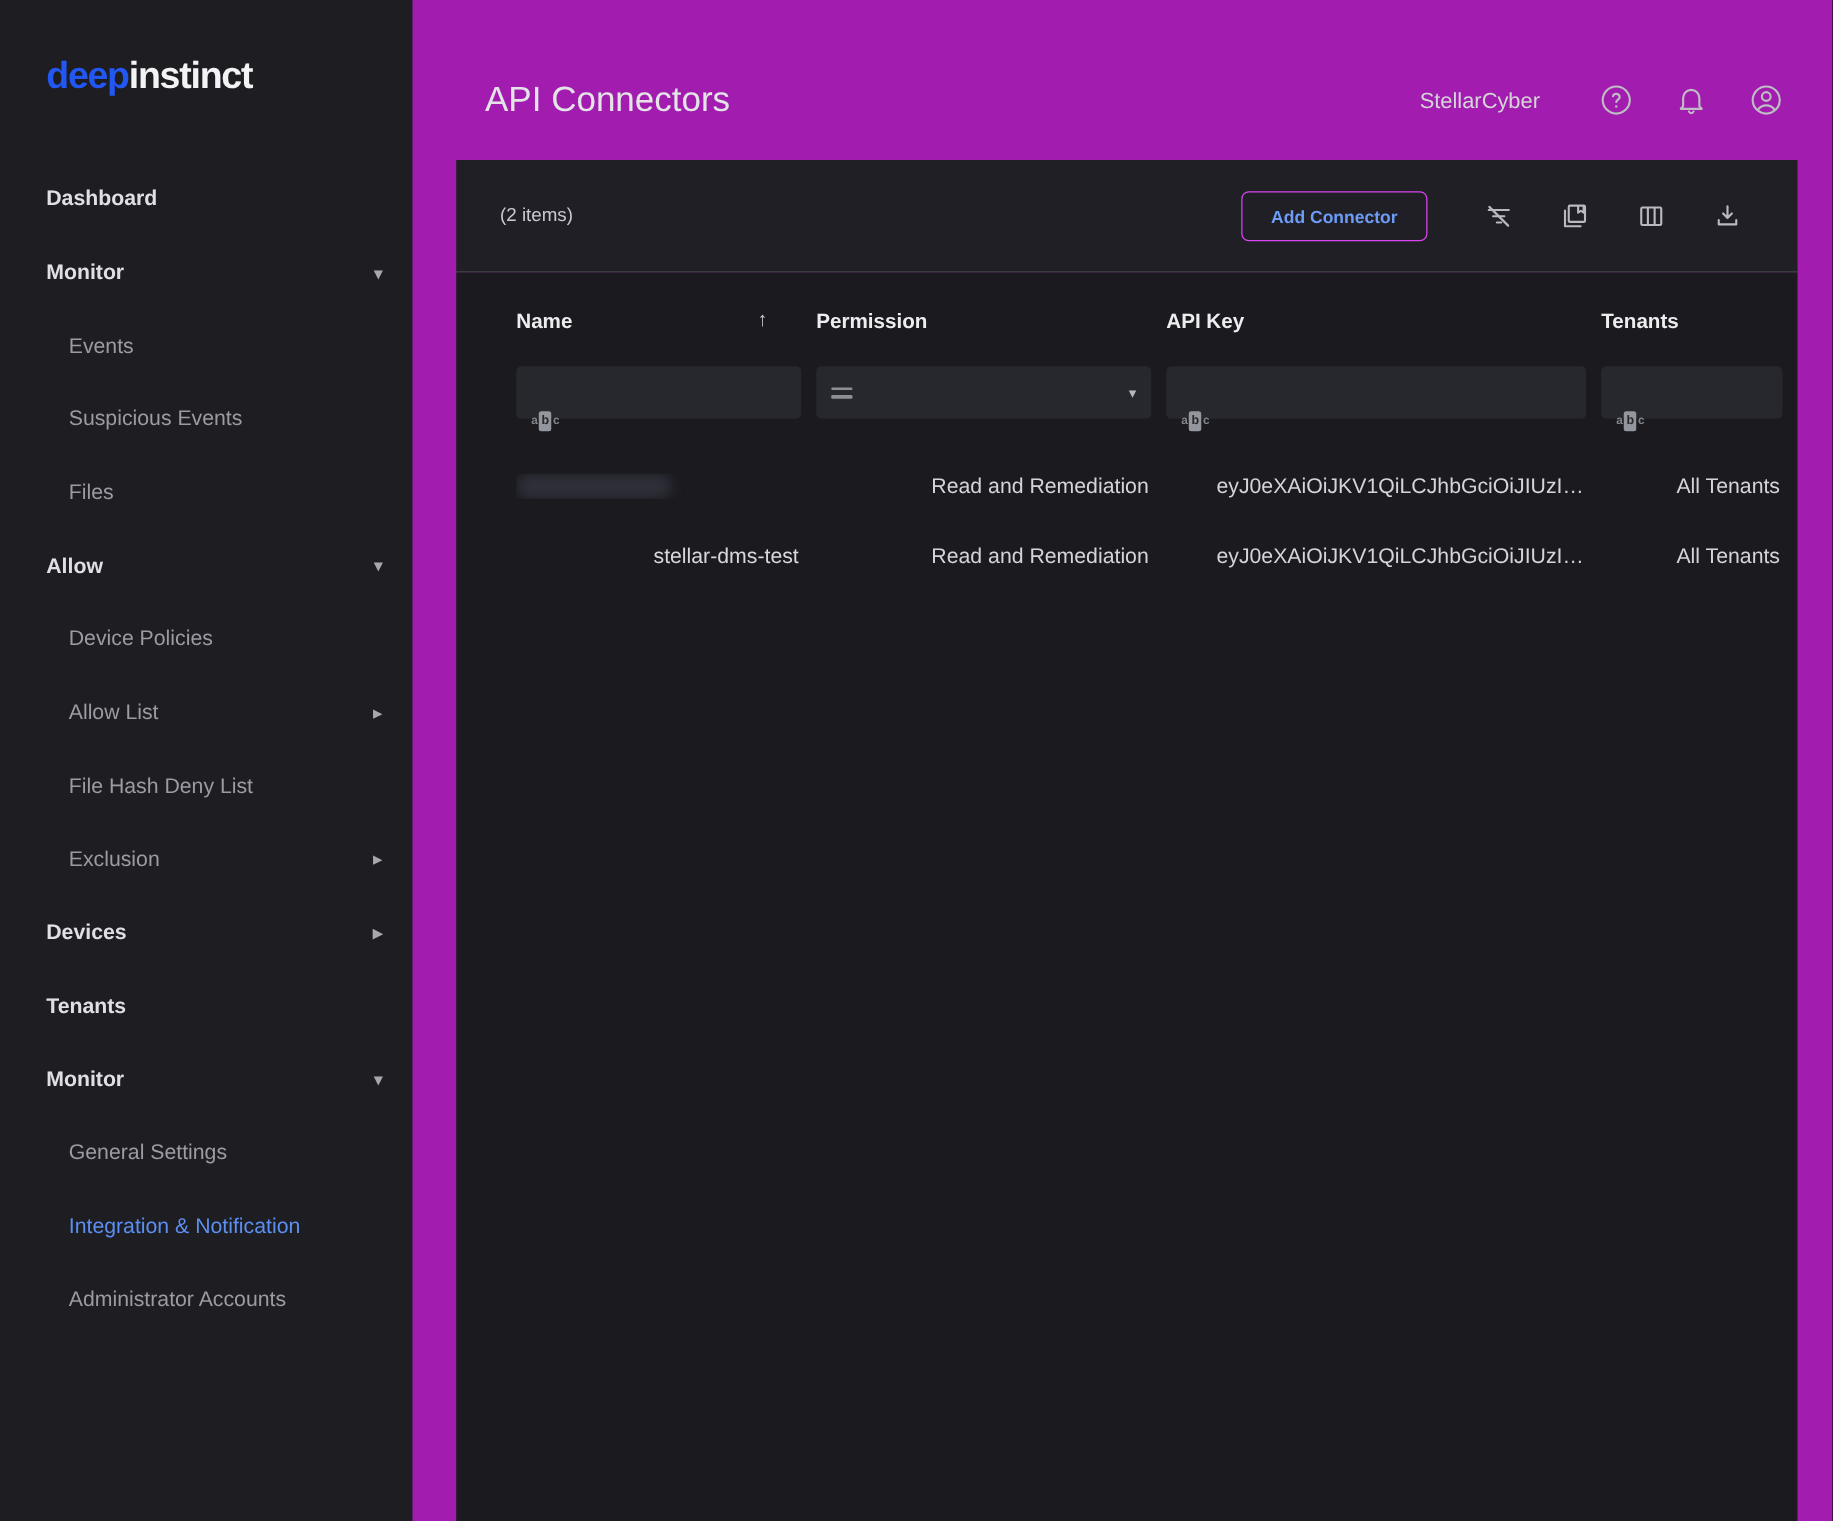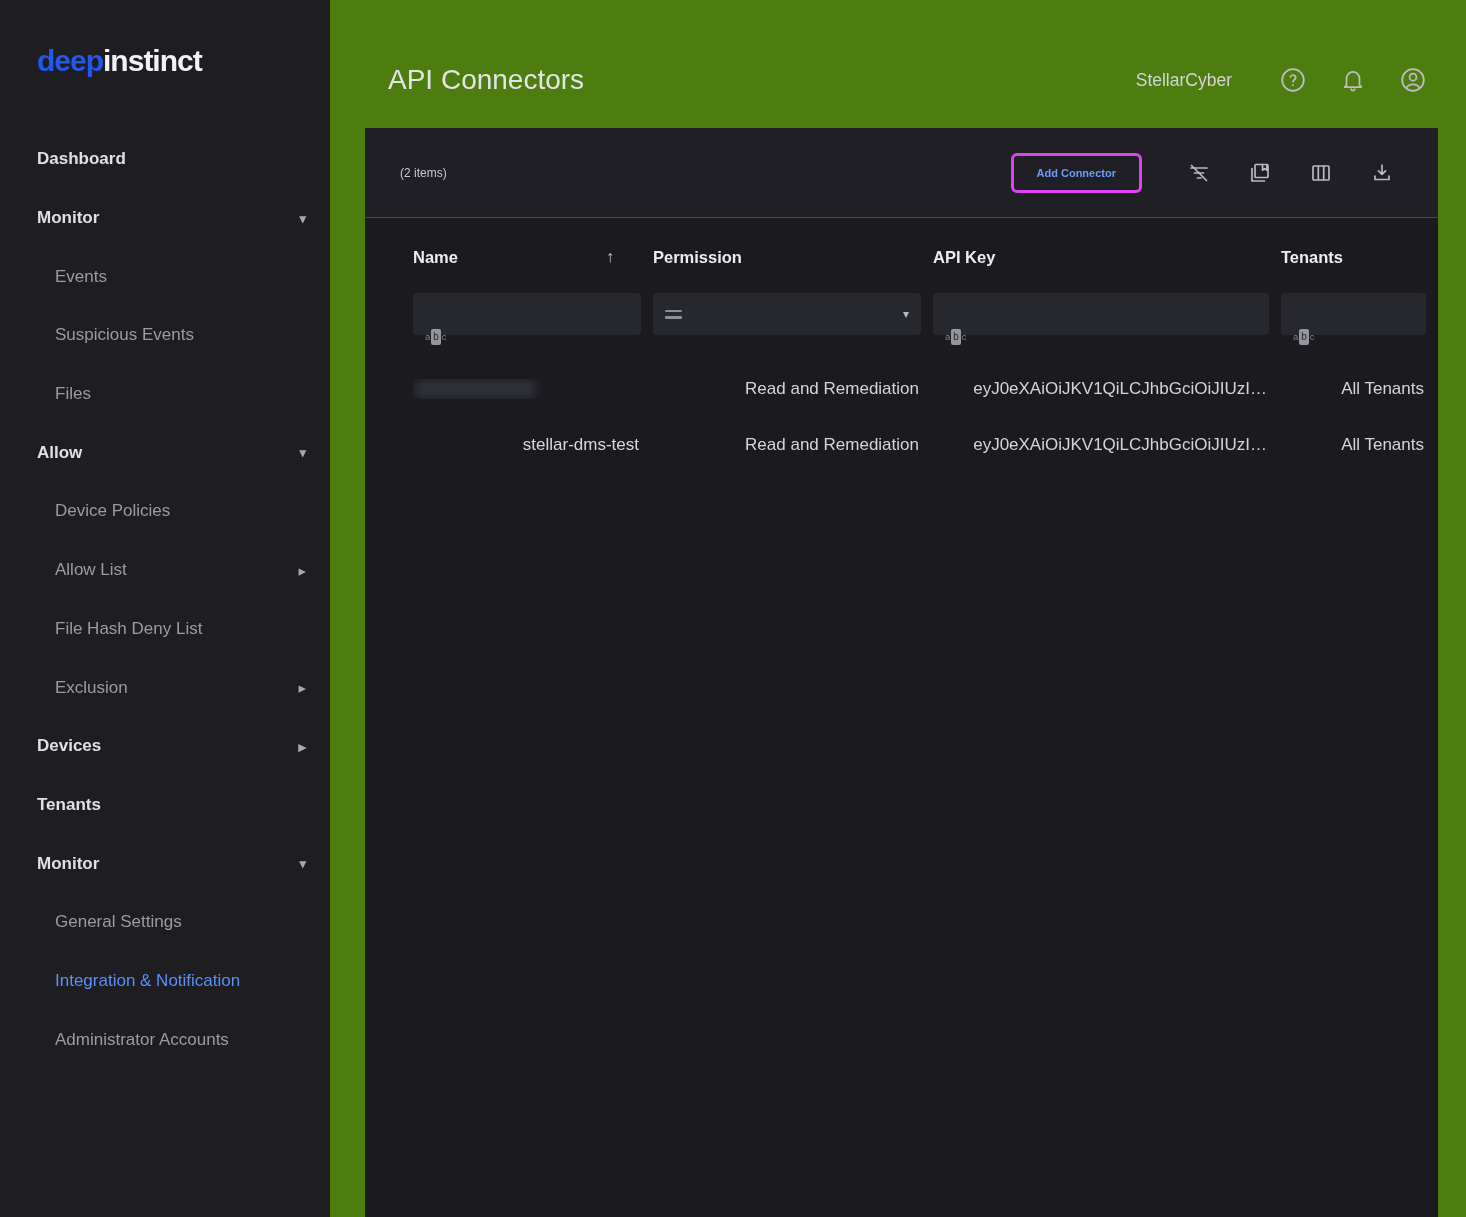--- a/index.html
+++ b/index.html
@@ -3,21 +3,21 @@
 <meta charset="utf-8">
 <style>
   * { box-sizing: border-box; margin: 0; padding: 0; }
   html,body { width:1466px; height:1217px; }
   body {
     font-family: "Liberation Sans", sans-serif;
     background:#131317;
     overflow:hidden;
     -webkit-font-smoothing:antialiased;
   }
-  .app { position:relative; width:1466px; height:1217px; background:#4d7c0f; overflow:hidden; }
+  .app { position:relative; width:1466px; height:1217px; background:#a21caf; overflow:hidden; }
 
   
   .sidebar { position:absolute; left:0; top:0; width:330px; height:100%; background:#1d1d22; }
   .logo { position:absolute; left:37px; top:44px; font-size:30px; font-weight:800; letter-spacing:-1px; cursor:pointer; }
   .logo-deep { color:#2257f2; }
   .logo-instinct { color:#f3f3f5; }
   .nav { position:absolute; top:130px; left:0; right:0; }
   .nav-item { height:58.7px; display:flex; align-items:center; padding:0 24px 0 37px;
               font-size:17px; font-weight:700; color:#e0e0e4; cursor:pointer; }
   .nav-item.lvl-2 { padding-left:55px; font-weight:400; color:#9b9ca3; }
@@ -32,37 +32,37 @@
                 font-size:28px; font-weight:500; color:#e4e4e7; }
   .top-right { position:absolute; right:40px; top:0; height:128px; display:flex; align-items:center; gap:34px; }
   .account-label { font-size:17.5px; color:#d5d5d9; margin-right:14px; }
   .icon-btn { background:none; border:none; padding:0; width:26px; height:26px; color:#bdbdc3; cursor:pointer; display:flex; align-items:center; justify-content:center; }
   .icon-btn svg { display:block; }
 
   
   .panel { position:absolute; left:365px; top:128px; width:1073px; bottom:0; display:flex; flex-direction:column; }
   .toolbar { height:90px; flex:0 0 90px; background:#1f1f25; display:flex; align-items:center;
              padding:0 44px 0 35px; border-bottom:1px solid #46464e; }
-  .items-count { font-size:12px; color:#c9c9cf; }
+  .items-count { font-size:15px; color:#c9c9cf; }
   .toolbar-right { margin-left:auto; display:flex; align-items:center; gap:37px; }
-  .add-btn { height:40px; padding:0 23px; border:3px solid #d946ef; border-radius:6px; background:transparent;
-             color:#6d9cf6; font-size:11px; font-weight:700; font-family:"Liberation Sans",sans-serif; cursor:pointer; margin-right:8px; }
+  .add-btn { height:40px; padding:0 23px; border:1px solid #d946ef; border-radius:6px; background:transparent;
+             color:#6d9cf6; font-size:14px; font-weight:700; font-family:"Liberation Sans",sans-serif; cursor:pointer; margin-right:8px; }
   .tool-icon { width:24px; height:24px; color:#b9b9bf; }
 
   
   .grid { flex:1; background:#1a1a1f; padding:20px 0 0 48px; overflow:hidden; }
   .row { display:grid; grid-template-columns:240px 280px 348px 157px; align-items:center; }
   .grid-head { height:38px; }
   .hcell { position:relative; display:flex; align-items:center; font-size:16.5px; font-weight:700; color:#ededf0; cursor:pointer; }
   .sort-arrow { display:none; position:absolute; left:193px; font-weight:400; font-size:16px; color:#c9c9ce; }
   .hcell.sorted-asc .sort-arrow { display:block; }
   .filter-row { margin-top:17px; height:42px; }
   .finput { height:42px; background:#27272e; border-radius:4px; margin-right:12px;
             display:flex; align-items:center; padding:0 12px; cursor:text; }
-  .abc-icon { display:inline-flex; align-items:center; font-size:9.5px; font-weight:400; color:#83838b; line-height:1;margin-top:45px; }
+  .abc-icon { display:inline-flex; align-items:center; font-size:9.5px; font-weight:700; color:#83838b; line-height:1;margin-top:45px; }
   .abc-b { background:#94969e; color:#27272e; padding:3px 2px; border-radius:2px; margin:0 1px; font-size:10px; }
   .eq-icon { display:inline-flex; flex-direction:column; gap:4px; }
   .eq-icon i { display:block; width:17px; height:2.5px; background:#8e8e96; border-radius:1px; }
   .dd-caret { margin-left:auto; color:#b6b6bc; font-size:12px; }
   .rows { margin-top:26px; }
   .data-row { height:56px; font-size:17px; color:#d4d4d9; cursor:pointer; }
   .cell { overflow:hidden; white-space:nowrap; padding-right:14px;text-align:right; }
   .name-cell { color:#d8d8dc; }
   .redact-blob { display:none; }
   .name-cell.redacted .redact-blob { display:block; width:124px; height:20px; border-radius:10px; background:#30303a; filter:blur(5px); }

